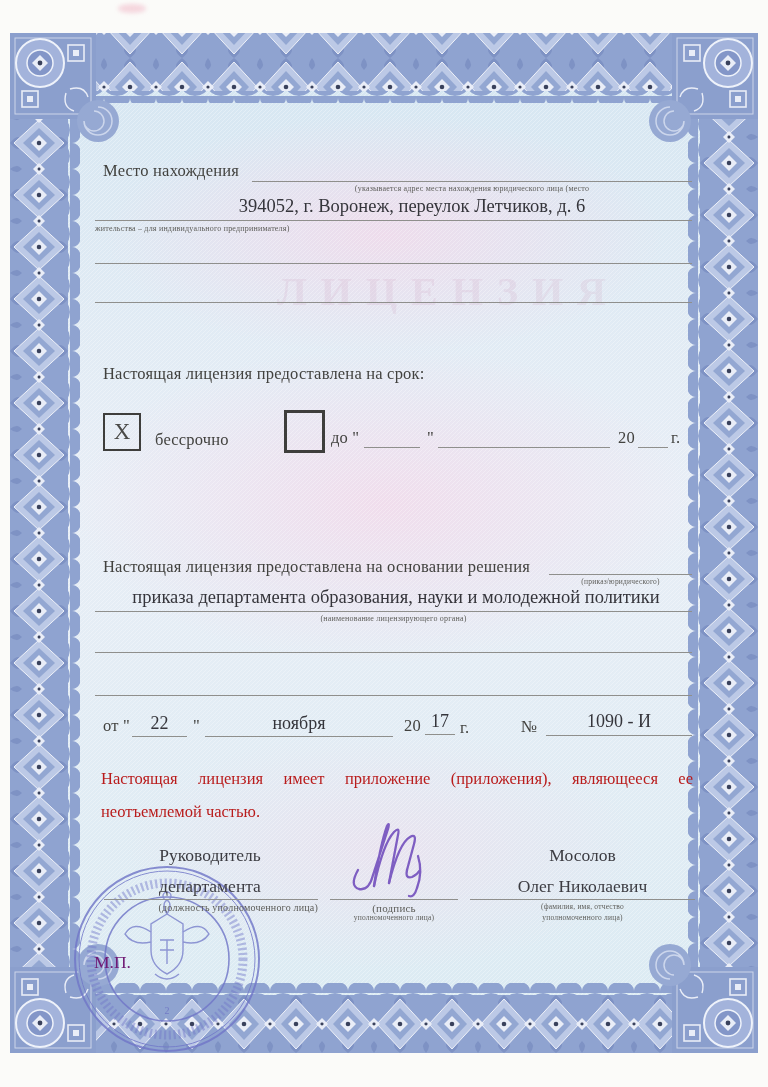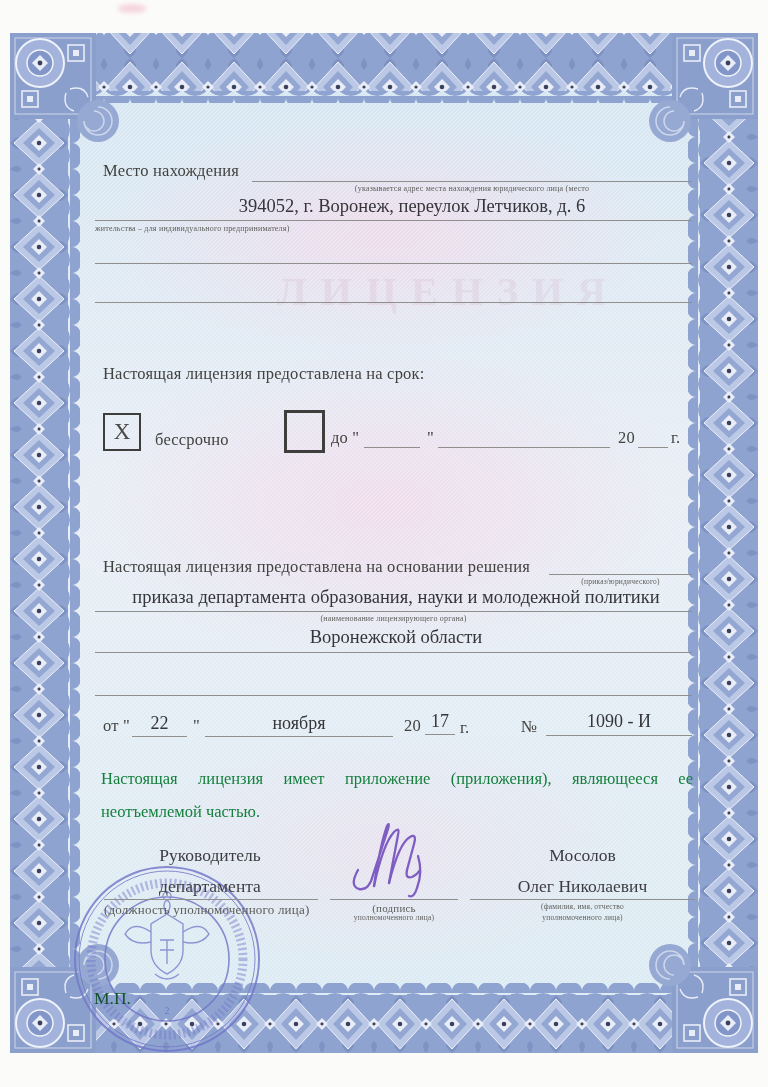--- a/index.html
+++ b/index.html
@@ -14,21 +14,21 @@
   .lbl{font-size:16.5px;color:#42423f;letter-spacing:.2px;}
   .val{font-size:18.5px;color:#35353b;text-align:center;}
   .hint{font-size:8px;color:#5c5c58;letter-spacing:.2px;}
   .rule{border-bottom:1px solid #8f8f8c;}
   .chk{
     width:34px;height:34px;border:2.5px solid #3e3e3c;
     display:flex;align-items:center;justify-content:center;
     font-size:23px;color:#4a4a48;background:transparent;
   }
   .para{
-    font-size:16.5px;color:#15803d;line-height:33px;
+    font-size:16.5px;color:#b91c1c;line-height:33px;
   }
   .jline{text-align:justify;text-align-last:justify;}
   .sigblock{font-size:17.5px;color:#3c3c42;text-align:center;}
   .ghost{
     font-size:40px;letter-spacing:14px;color:rgba(196,142,180,.14);
     font-weight:bold;text-align:right;
   }
   .smudge{
     width:28px;height:9px;border-radius:50%;
     background:rgba(232,128,158,.30);filter:blur(2px);
@@ -145,21 +145,20 @@
   <div class="abs lbl" style="left:618px;top:428px;">20</div>
   <div class="abs rule" style="left:638px;top:428px;width:30px;height:19px;"></div>
   <div class="abs lbl" style="left:671px;top:428px;">г.</div>
 
   <div class="abs lbl" style="left:103px;top:557px;">Настоящая лицензия предоставлена на основании решения</div>
   <div class="abs rule" style="left:549px;top:558px;width:143px;height:16px;"></div>
   <div class="abs hint" style="left:549px;top:577px;width:143px;text-align:center;font-size:7.5px;">(приказ/юридического)</div>
   <div class="abs val" style="left:100px;top:587px;width:592px;">приказа департамента образования, науки и молодежной политики</div>
   <div class="abs rule" style="left:95px;top:591px;width:597px;height:20px;"></div>
   <div class="abs hint" style="left:95px;top:614px;width:597px;text-align:center;">(наименование лицензирующего органа)</div>
-  <div class="abs val" style="left:100px;top:627px;width:592px;">Воронежской области</div>
   <div class="abs rule" style="left:95px;top:632px;width:597px;height:20px;"></div>
 
   <div class="abs rule" style="left:95px;top:675px;width:597px;height:20px;"></div>
 
   <div class="abs lbl" style="left:103px;top:716px;">от "</div>
   <div class="abs rule val" style="left:132px;top:713px;width:55px;height:23px;font-size:18px;">22</div>
   <div class="abs lbl" style="left:193px;top:716px;">"</div>
   <div class="abs rule val" style="left:205px;top:713px;width:188px;height:23px;font-size:18px;">ноября</div>
   <div class="abs lbl" style="left:404px;top:716px;">20</div>
   <div class="abs rule val" style="left:425px;top:711px;width:30px;height:23px;font-size:18px;">17</div>
@@ -180,26 +179,26 @@
         <path d="M97,52 l-16 10 v26 q0 16 16 24 q16 -8 16 -24 v-26 z"></path>
         <path d="M81,70 q-18 -12 -26 2 q8 12 26 8 M113,70 q18 -12 26 2 q-8 12 -26 8"></path>
         <path d="M97,52 q-6 -10 0 -14 q6 4 0 14"></path>
         <circle cx="97" cy="34" r="4"></circle>
         <path d="M85,112 q12 10 24 0"></path>
         <path d="M90,78 h14 M90,88 h14 M97,78 v24"></path>
       </g>
     </g>
     <text x="97" y="152" text-anchor="middle" font-size="10" fill="#6d73c4" opacity="0.85" id="stamp-digit">2</text>
   </svg>
-  <div class="abs" style="left:94px;top:952px;font-size:17.5px;color:#14532d;margin-top:36px;">М.П.</div>
+  <div class="abs" style="left:94px;top:952px;font-size:17.5px;color:#701a75;">М.П.</div>
 
   <div class="abs sigblock" style="left:110px;top:845px;width:200px;">Руководитель</div>
   <div class="abs sigblock" style="left:110px;top:876px;width:200px;">департамента</div>
   <div class="abs rule" style="left:104px;top:880px;width:214px;height:19px;"></div>
-  <div class="abs hint" style="left:104px;top:902px;width:214px;text-align:left;font-size:13px;">(должность уполномоченного лица)</div>
+  <div class="abs hint" style="left:104px;top:902px;width:214px;text-align:right;font-size:10px;">(должность уполномоченного лица)</div>
 
   <svg class="abs" style="left:342px;top:808px;" width="112" height="96" viewBox="0 0 112 96">
     <g stroke="#7e5ec2" stroke-width="2.3" fill="none" stroke-linecap="round">
       <path d="M16 62 q-9 16 1 19 q10 2 14 -14 l15 -46 q2 -8 -1 -3 q-7 20 -13 60"></path>
       <path d="M32 78 q9 -42 20 -54 q6 -6 4 3 l-9 48"></path>
       <path d="M47 75 q10 -40 21 -46 q7 -4 4 7 l-7 26"></path>
       <path d="M65 62 q-2 9 5 7 q5 -2 8 -7"></path>
       <path d="M76 48 q5 16 -1 32 q-3 10 -8 8"></path>
     </g>
   </svg>

